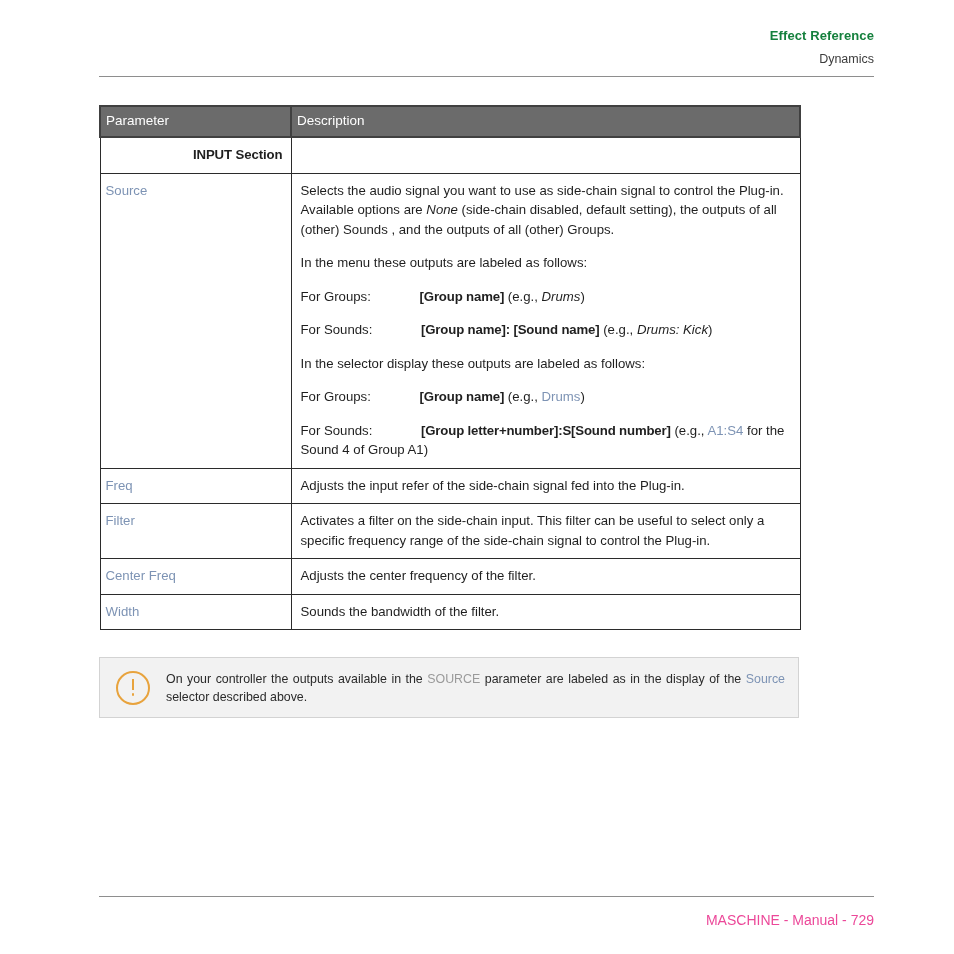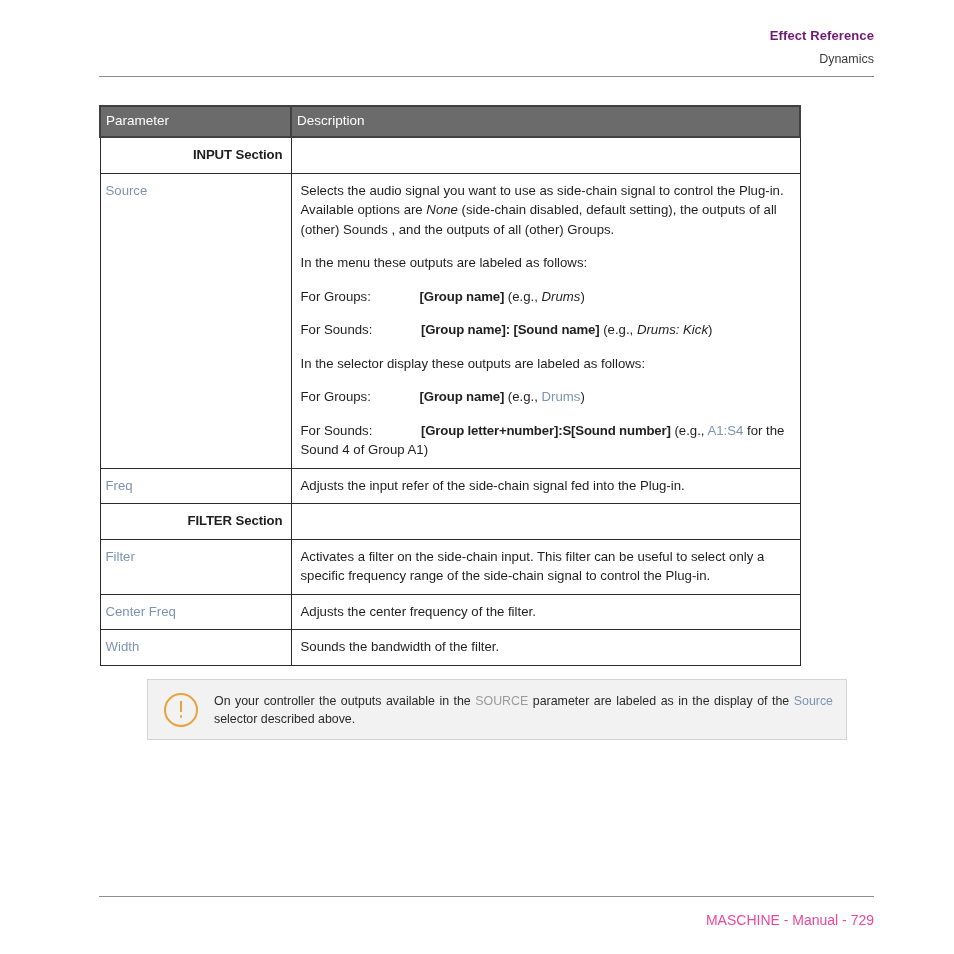--- a/index.html
+++ b/index.html
@@ -25,21 +25,21 @@
   .page-header {
     position: absolute;
     left: 99px;
     top: 28px;
     width: 775px;
     text-align: right;
   }
   .header-title {
     font-size: 13px;
     font-weight: bold;
-    color: #701a75;
+    color: #15803d;
     letter-spacing: 0.1px;
     line-height: 16px;
   }
   .header-sub {
     font-size: 12.5px;
     font-weight: normal;
     color: #3c3c3c;
     line-height: 16px;
     margin-top: 7px;
   }
@@ -119,21 +119,21 @@
     position: absolute;
     left: 99px;
     width: 700px;
     box-sizing: border-box;
     background: #f2f2f2;
     border: 1px solid #d3d3d3;
     display: flex;
     align-items: flex-start;
     padding: 11px 13px 11px 16px;
   }
-  .note.n1 { top: 679px; margin-left: 48px; }
+  .note.n1 { top: 657px; }
   .note.n2 { top: 732px; }
 
   .note-icon {
     flex: 0 0 auto;
     width: 30px;
     height: 30px;
     border: 2.2px solid #e8a33d;
     border-radius: 50%;
     position: relative;
     margin-top: 2px;
@@ -240,24 +240,20 @@
 
       <tr>
         <td>
           <span class="param-link">Freq</span>
         </td>
         <td class="desc">
           <p>Adjusts the input refer of the side-chain signal fed into the Plug-in.</p>
         </td>
       </tr>
 
-      <tr>
-        <td class="section-head">FILTER Section</td>
-        <td class="desc"></td>
-      </tr>
 
       <tr>
         <td>
           <span class="param-link">Filter</span>
         </td>
         <td class="desc">
           <p>Activates a filter on the side-chain input. This filter can be useful to select only a specific frequency range of the side-chain signal to control the Plug-in.</p>
         </td>
       </tr>
 

